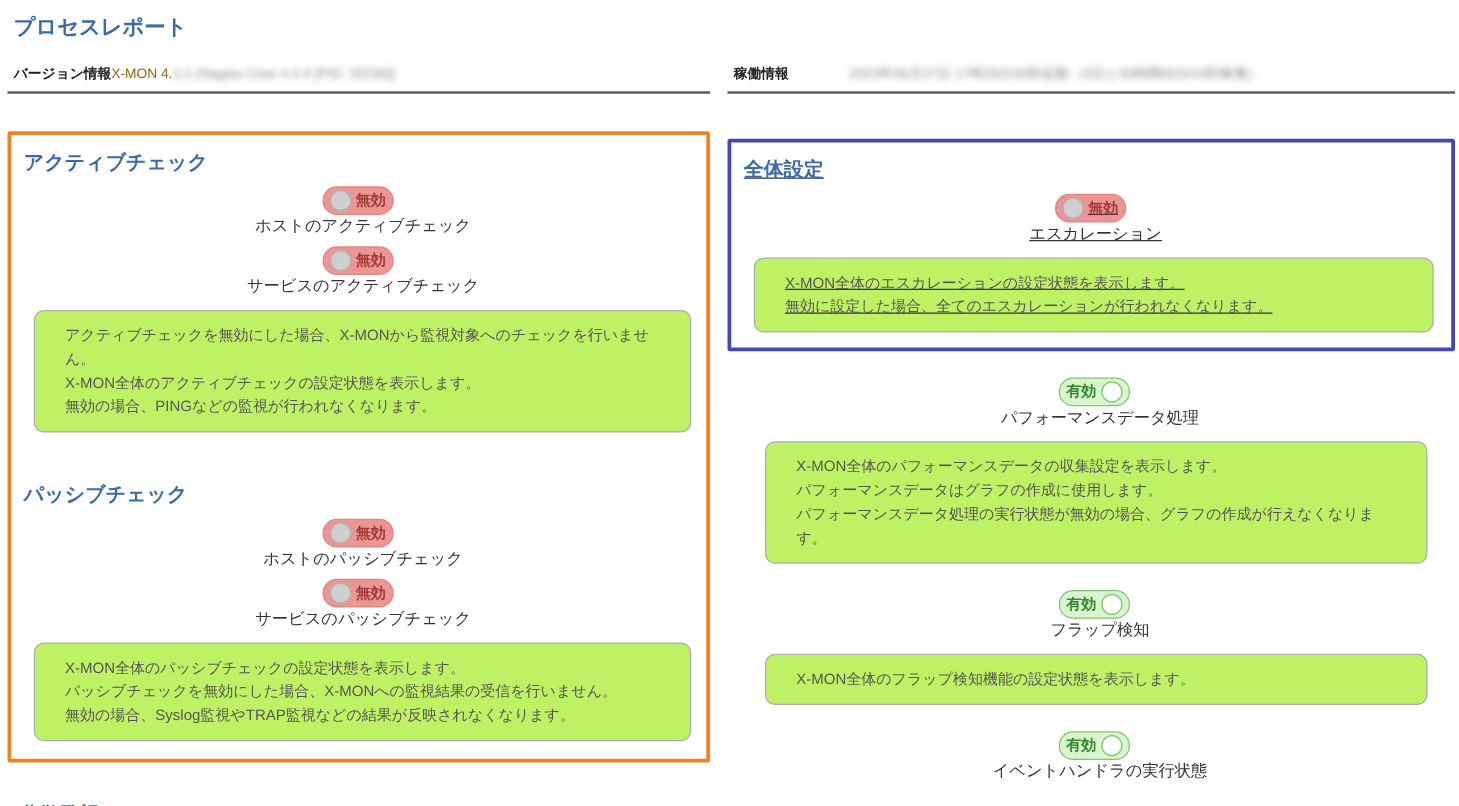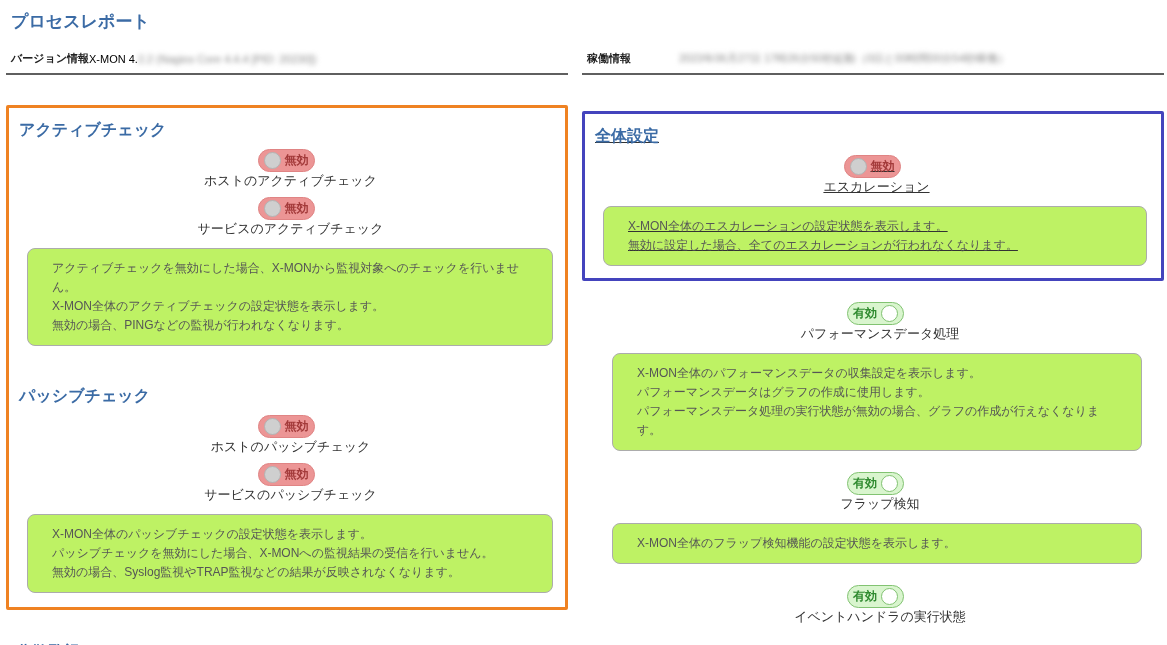--- a/index.html
+++ b/index.html
@@ -23,21 +23,21 @@
 
   .info-row {
     display: flex;
     align-items: center;
     border-bottom: 2px solid #5f5f5f;
     padding: 2px 2px 7px 5px;
     font-size: 11px;
     min-height: 24px;
   }
   .info-label { font-weight: bold; color: #222; white-space: nowrap; }
-  .info-value { color: #000000; white-space: nowrap; }
+  .info-value { color: #a16207; white-space: nowrap; }
   .redacted {
     color: #8a8a8a;
     filter: blur(2.5px);
     user-select: none;
     white-space: nowrap;
   }
   .uptime-value { margin-left: 48px; }
 
   .hl-box {
     border: 3px solid #ef8222;

